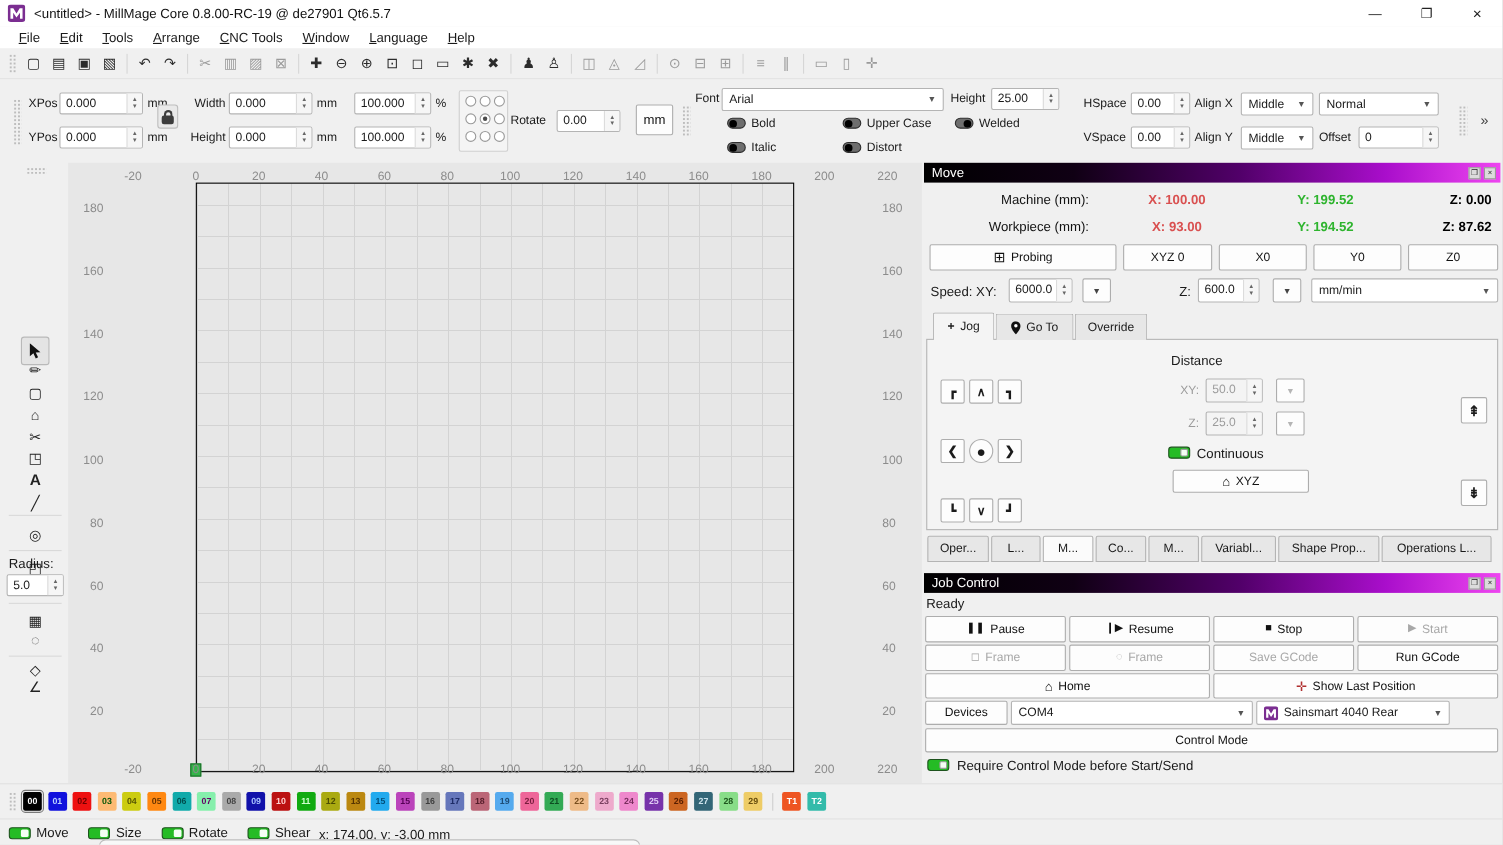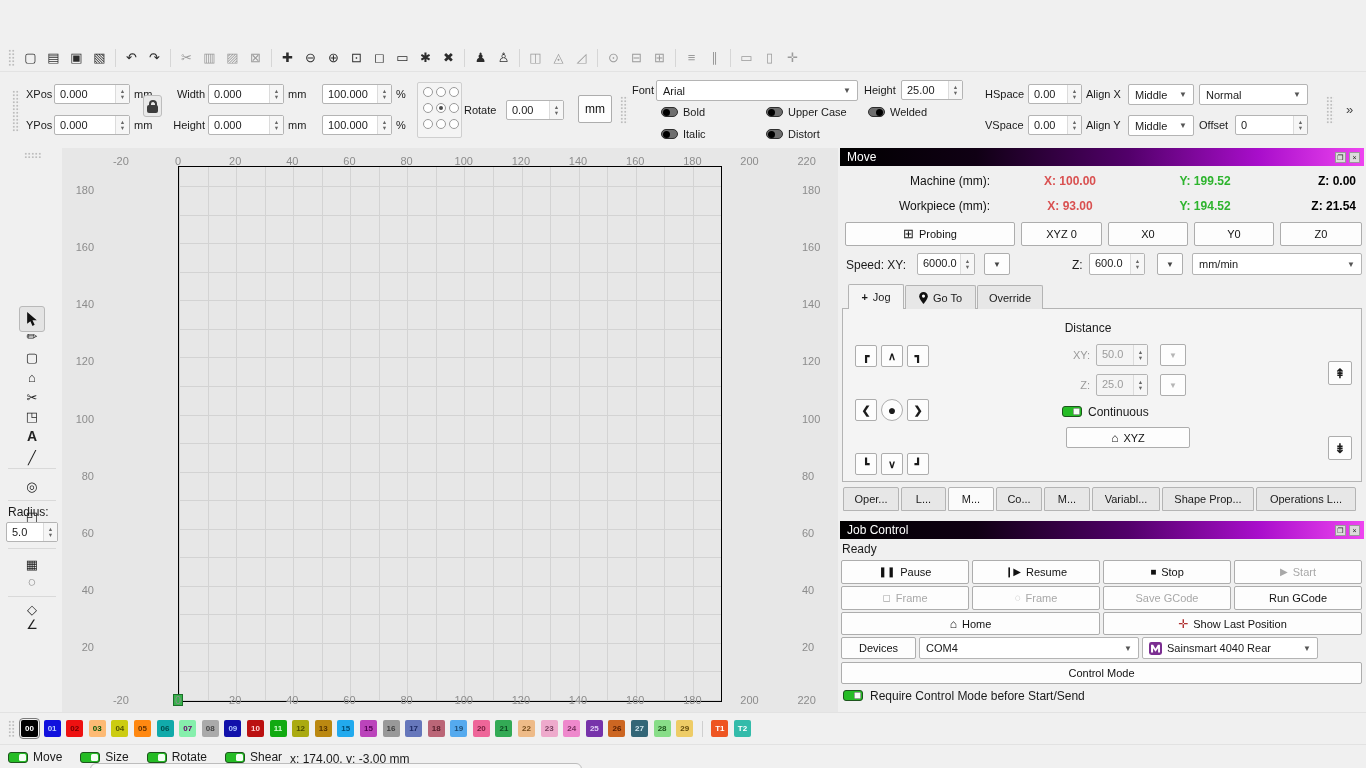--- a/index.html
+++ b/index.html
@@ -93,21 +93,41 @@
   .st-item{display:flex;gap:5px;align-items:center;}
   .sw-inline{position:relative;width:20px;height:11px;border-radius:3px;background:#25bc25;border:1px solid #1d531d;box-sizing:border-box;flex:0 0 auto;}
   .sw-inline i{position:absolute;right:1px;top:1px;width:7px;height:7px;border-radius:1.5px;background:#f4fff4;}
   .progress-ghost{position:absolute;left:90px;top:763px;width:492px;height:12px;border:1px solid #bdbdbd;border-radius:6px;background:#f8f8f8;box-sizing:border-box;}
 </style>
 </head>
 <body>
 
 <div id="app">
 
-
+  <div class="abs titlebar">
+    <svg class="logo" viewBox="0 0 16 16">
+      <rect x="0" y="0" width="16" height="16" rx="3" fill="#7b2e91"></rect>
+      <path d="M2.5 13 V3.5 h2.6 L8 8.2 10.9 3.5 h2.6 V13 h-2.3 V7.6 L8 12 5 7.6 V13 Z" fill="#ffffff"></path>
+    </svg>
+    <span class="title-text">&lt;untitled&gt; - MillMage Core 0.8.00-RC-19 @ de27901 Qt6.5.7</span>
+    <div class="win-btn" style="left:1227px;">—</div>
+    <div class="win-btn" style="left:1274px;">❐</div>
+    <div class="win-btn" style="left:1320px;font-size:14px;">×</div>
+  </div>
+
+  <div class="abs menubar" id="menubar">
+      <div class="menu-item">File</div>
+      <div class="menu-item">Edit</div>
+      <div class="menu-item">Tools</div>
+      <div class="menu-item">Arrange</div>
+      <div class="menu-item">CNC Tools</div>
+      <div class="menu-item">Window</div>
+      <div class="menu-item">Language</div>
+      <div class="menu-item">Help</div>
+    </div>
 
   <div class="abs toolbar" id="toolbar">
     <div class="handle"></div>
   <div class="tb-icon">▢</div>
       <div class="tb-icon">▤</div>
       <div class="tb-icon">▣</div>
       <div class="tb-icon">▧</div>
       <div class="tb-sep"></div>
       <div class="tb-icon">↶</div>
       <div class="tb-icon">↷</div>
@@ -393,21 +413,21 @@
   </div>
 
   <span class="coordlbl" style="left:840px;top:174px;width:150px;">Machine (mm):</span>
   <span class="coordval" style="left:1000px;top:174px;width:140px;text-align:center;color:#d95050;">X: 100.00</span>
   <span class="coordval" style="left:1135px;top:174px;width:140px;text-align:center;color:#2eb42e;">Y: 199.52</span>
   <span class="coordval" style="left:1240px;top:174px;width:116px;text-align:right;color:#000;">Z: 0.00</span>
 
   <span class="coordlbl" style="left:840px;top:199px;width:150px;">Workpiece (mm):</span>
   <span class="coordval" style="left:1000px;top:199px;width:140px;text-align:center;color:#d95050;">X: 93.00</span>
   <span class="coordval" style="left:1135px;top:199px;width:140px;text-align:center;color:#2eb42e;">Y: 194.52</span>
-  <span class="coordval" style="left:1240px;top:199px;width:116px;text-align:right;color:#000;">Z: 21.54</span>
+  <span class="coordval" style="left:1240px;top:199px;width:116px;text-align:right;color:#000;">Z: 87.62</span>
 
   <div class="btn" style="left:845px;top:222px;width:170px;height:24px;">
     <span class="ic" style="font-size:13px;">⊞</span>
     <span>Probing</span>
   </div>
   <div class="btn" style="left:1021px;top:222px;width:81px;height:24px;">XYZ 0</div>
   <div class="btn" style="left:1108px;top:222px;width:80px;height:24px;">X0</div>
   <div class="btn" style="left:1194px;top:222px;width:80px;height:24px;">Y0</div>
   <div class="btn" style="left:1280px;top:222px;width:82px;height:24px;">Z0</div>
 

